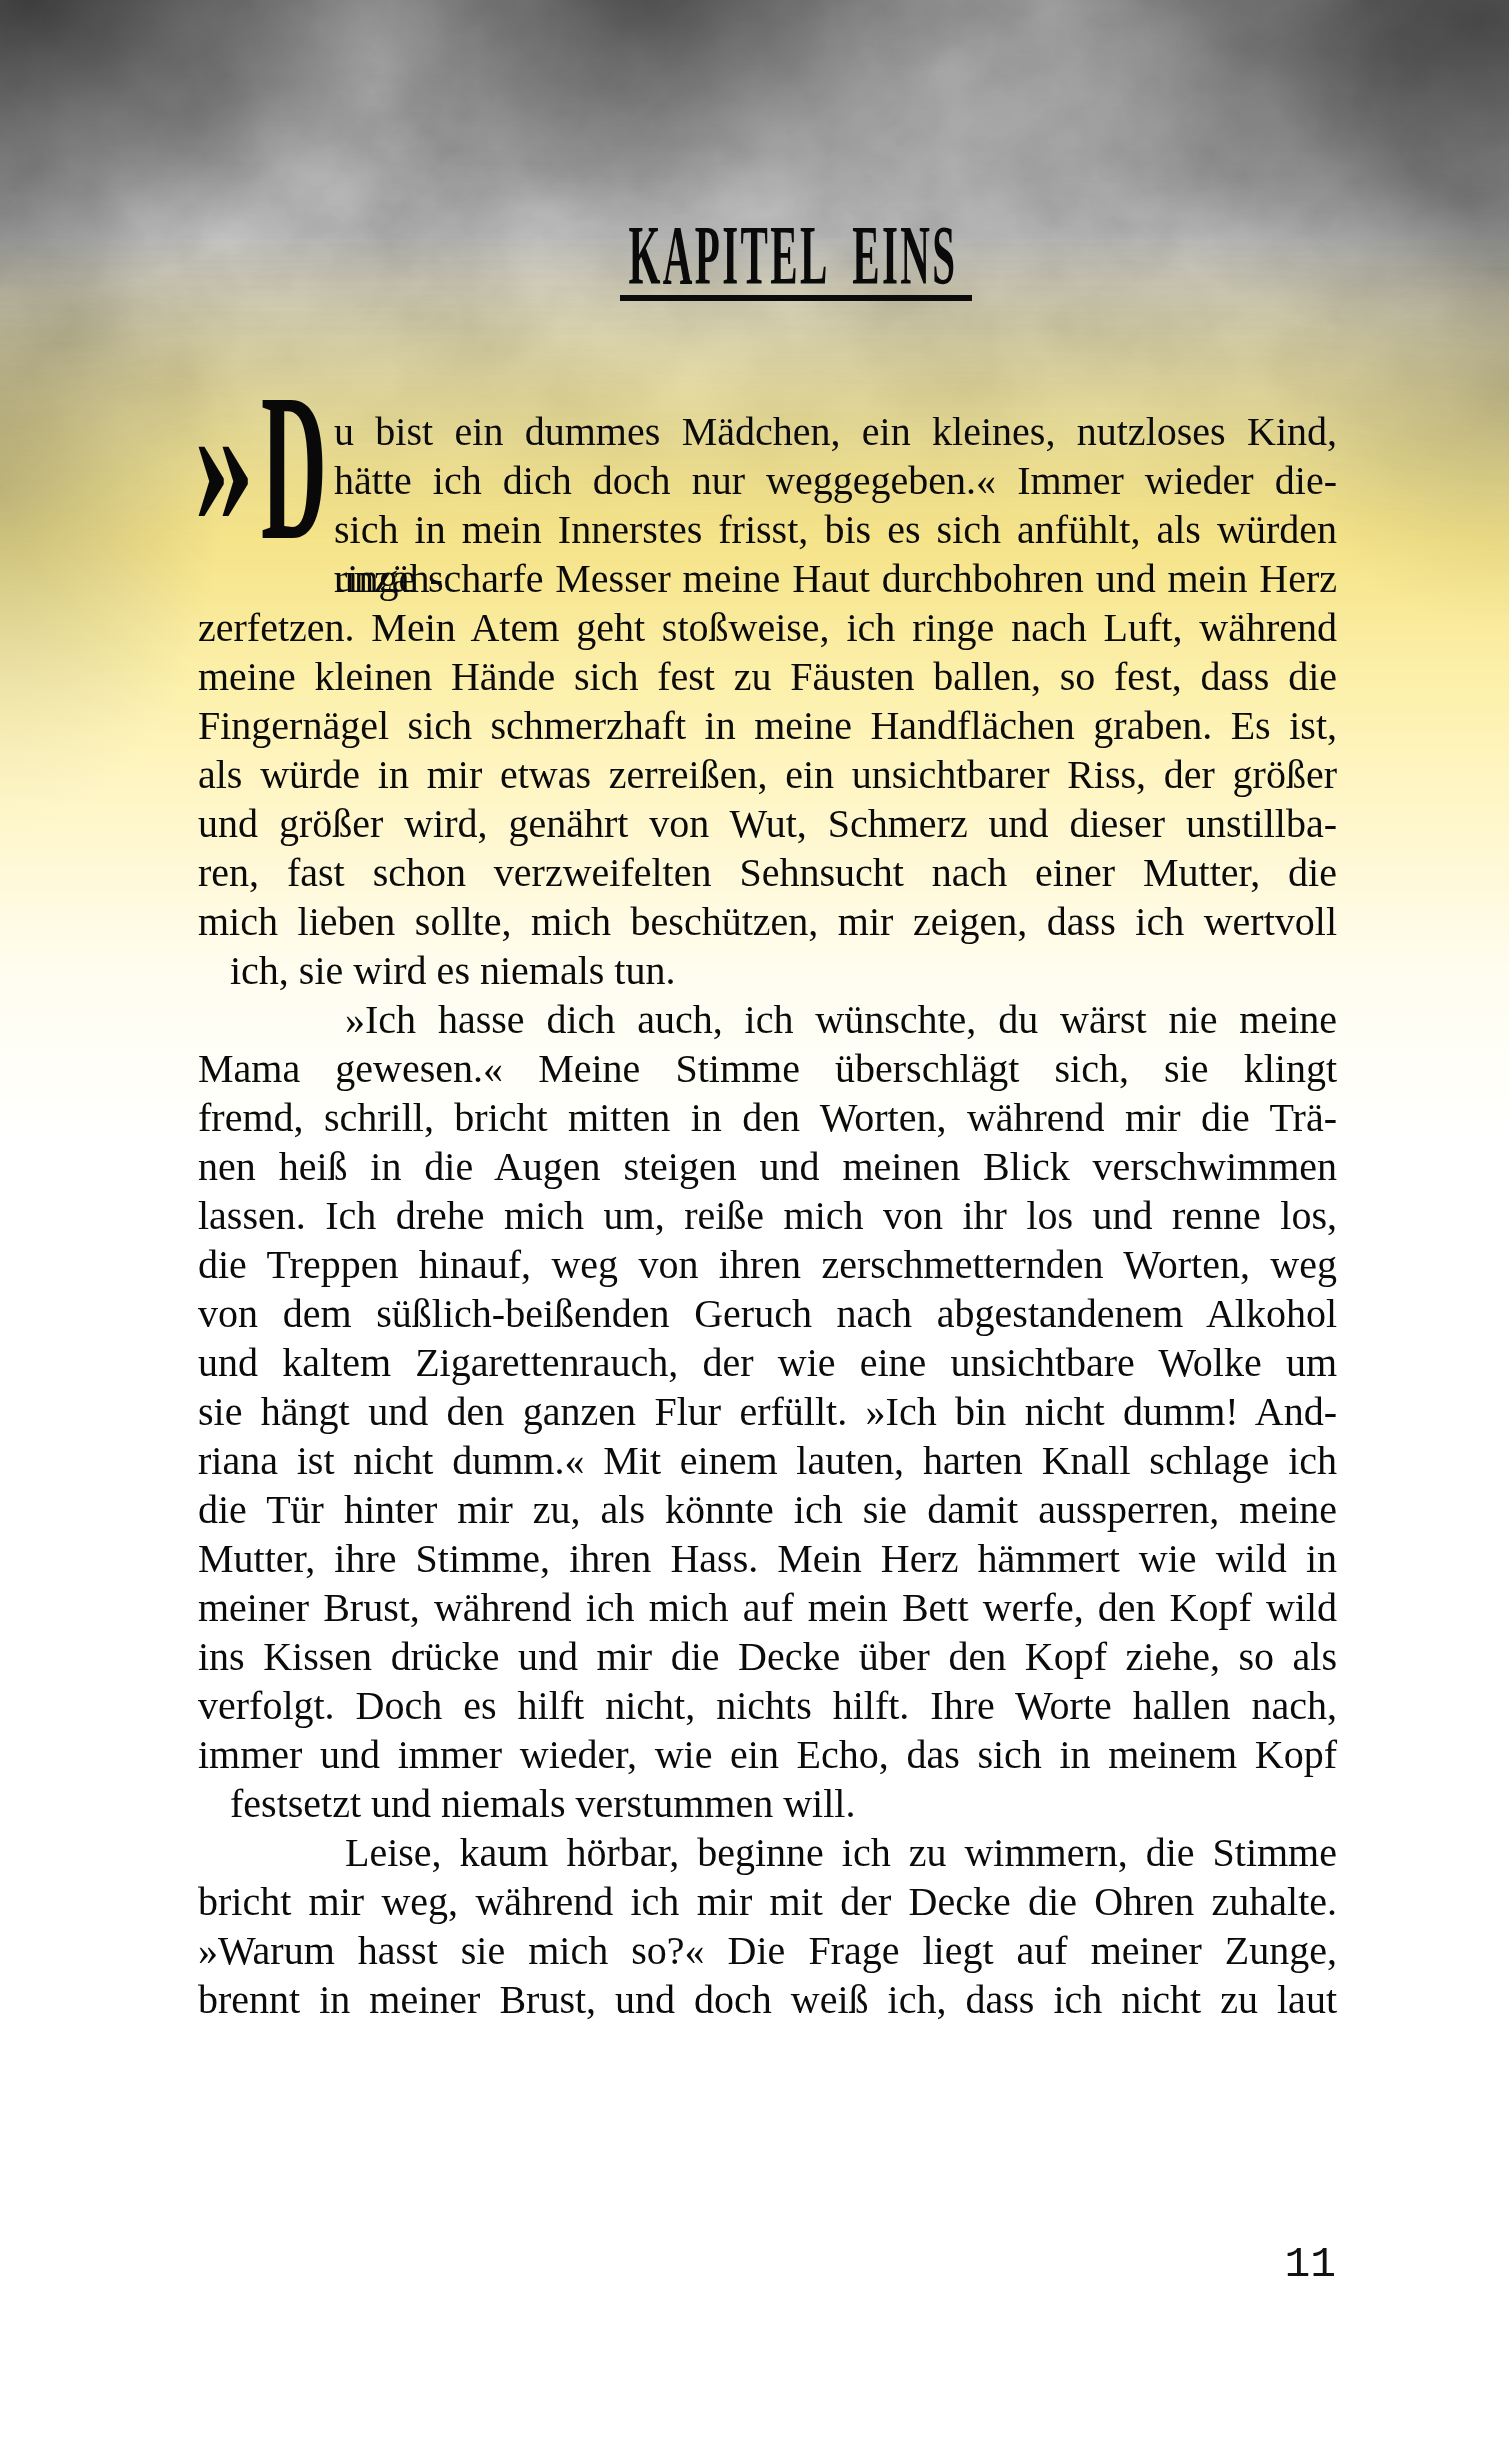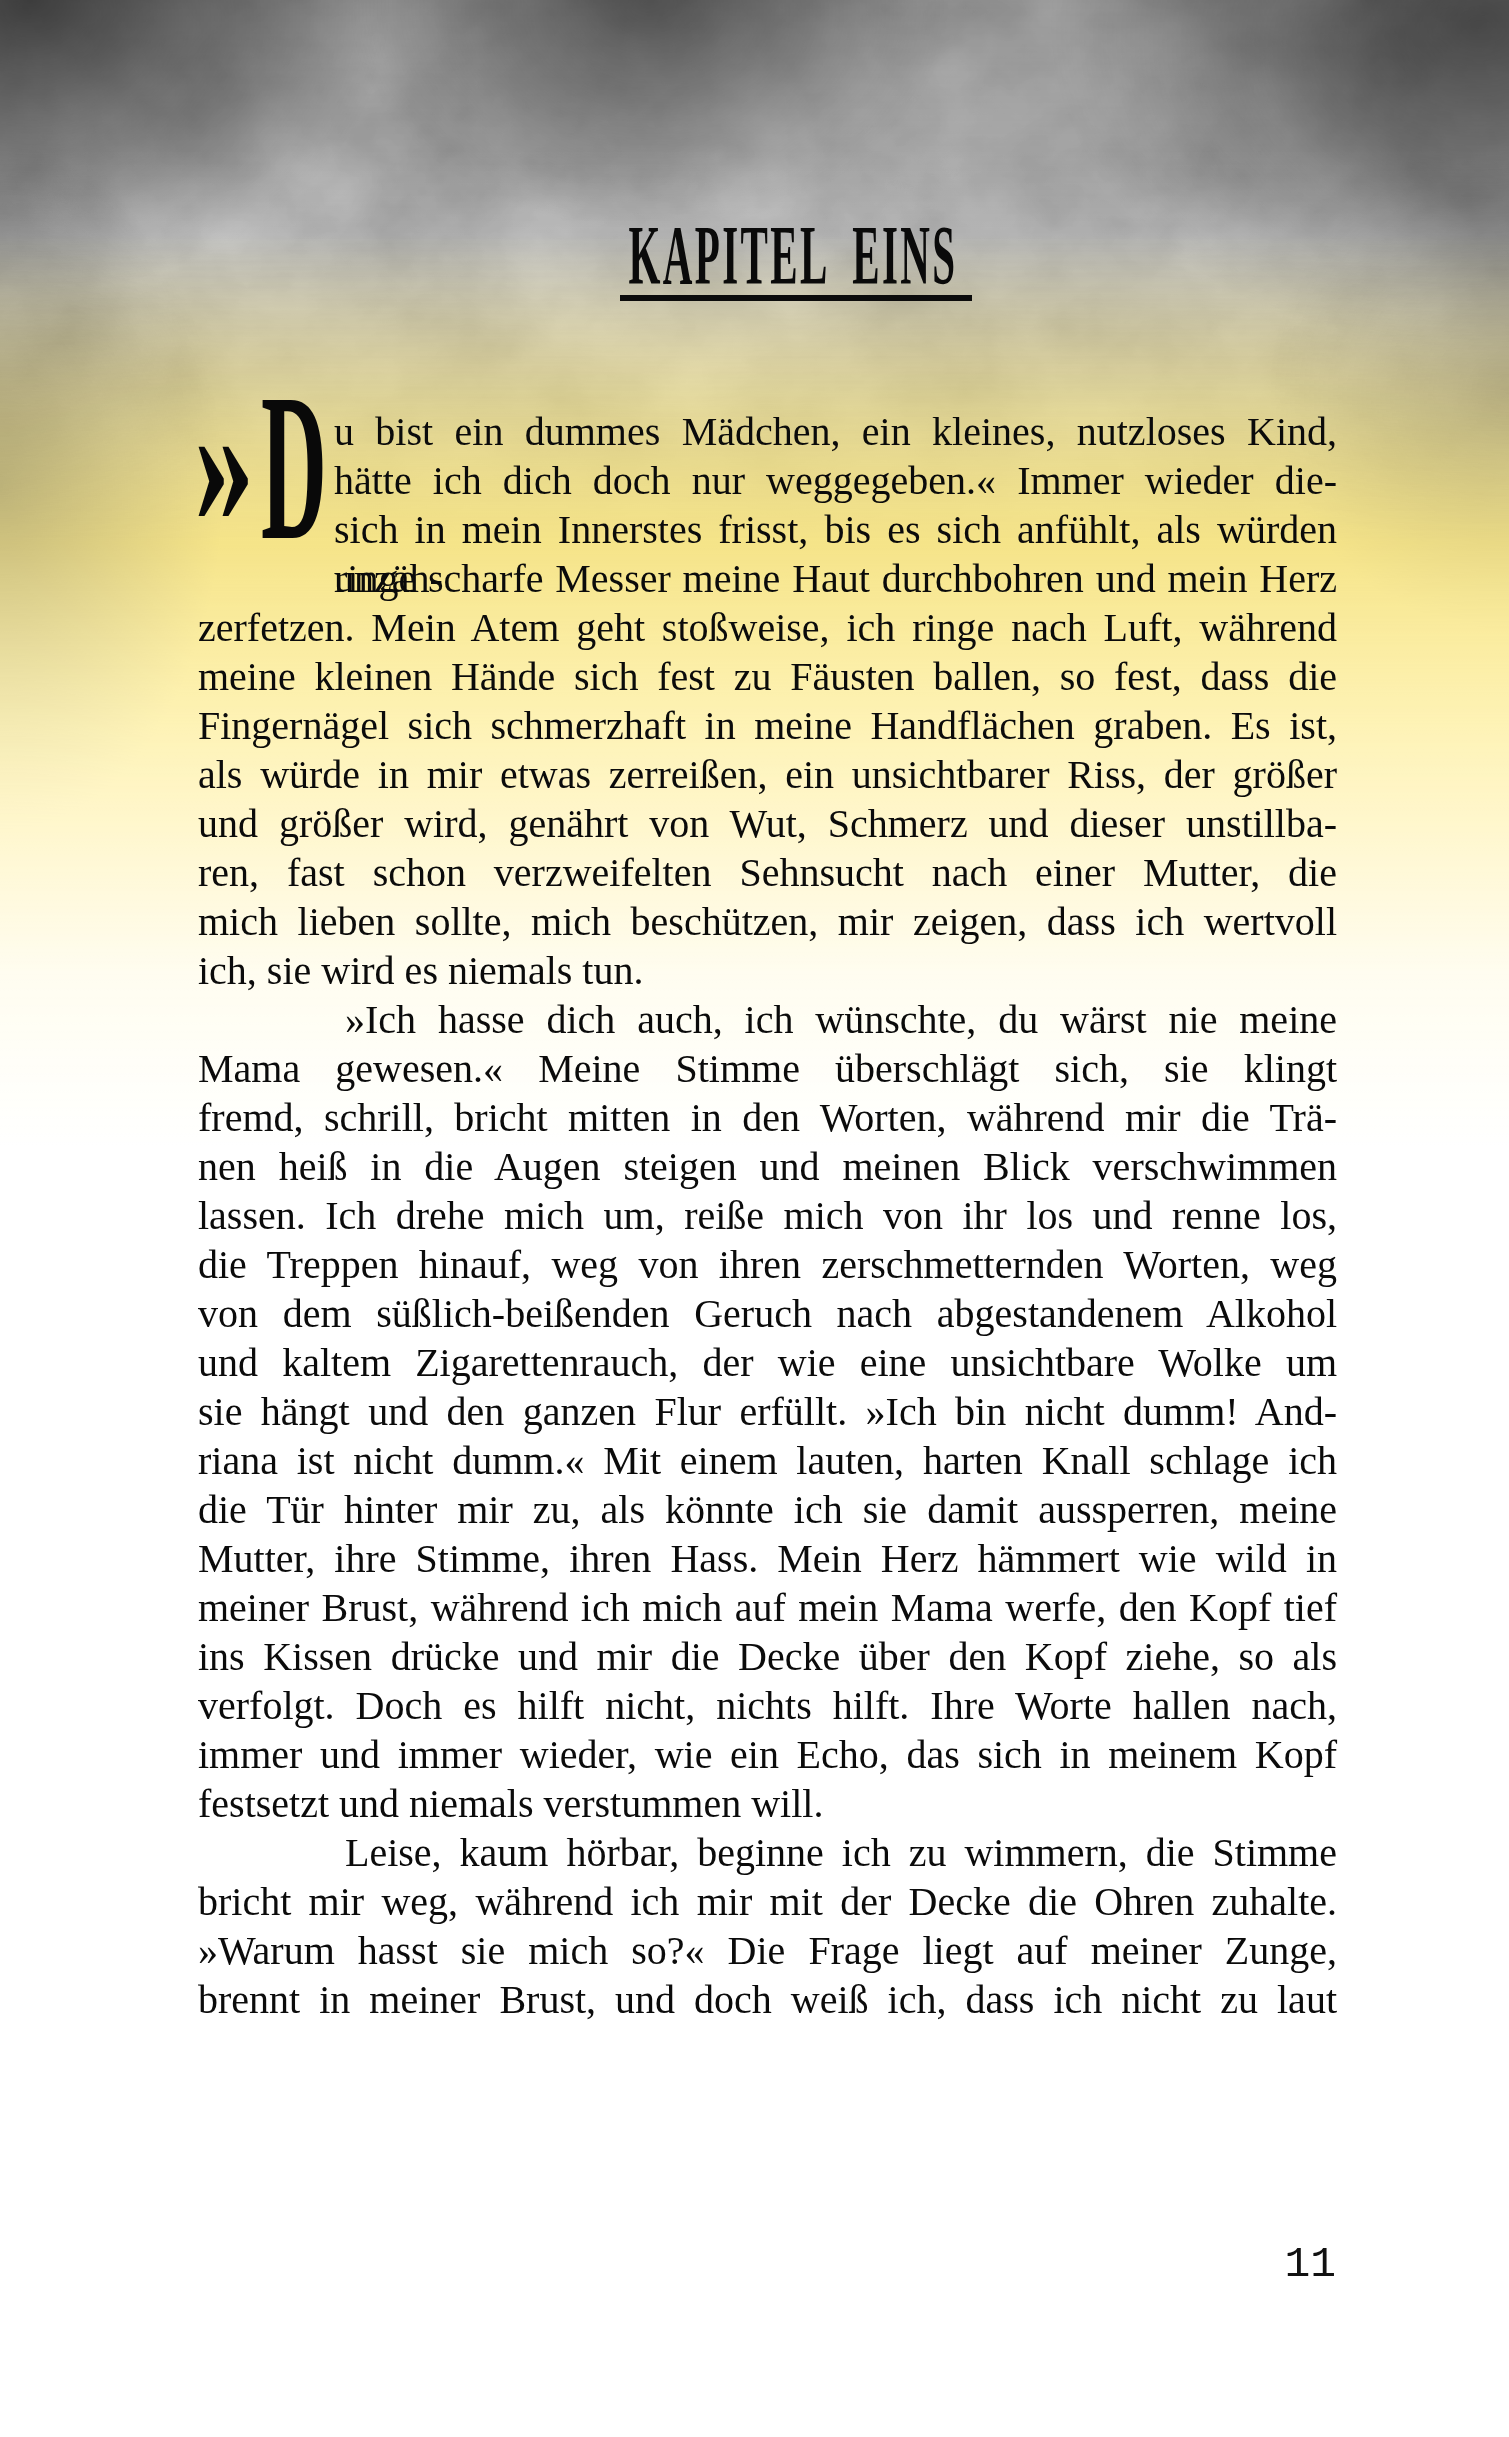--- a/index.html
+++ b/index.html
@@ -71,21 +71,21 @@
     position: absolute; left: 198px; top: 407px;
     width: 1139px; z-index: 1;
     font-size: 40px; line-height: 49px;
     hyphens: none;
   }
   .line {
     height: 49px;
     text-align: justify;
     text-align-last: justify;
   }
-  .line.nojust { text-align-last: left; }
+  .line.nojust { text-align-last: left; margin-left: 32px; }
   .line.indent { padding-left: 147px; }
 
   
   .dropcap {
     float: left;
     width: 136px; height: 148px;
     position: relative;
   }
   .dropcap .guillemet, .dropcap .dcap {
     position: absolute;
@@ -165,21 +165,21 @@
       <div class="line">fremd, schrill, bricht mitten in den Worten, während mir die Trä-</div>
       <div class="line">nen heiß in die Augen steigen und meinen Blick verschwimmen</div>
       <div class="line">lassen. Ich drehe mich um, reiße mich von ihr los und renne los,</div>
       <div class="line">die Treppen hinauf, weg von ihren zerschmetternden Worten, weg</div>
       <div class="line">von dem süßlich-beißenden Geruch nach abgestandenem Alkohol</div>
       <div class="line">und kaltem Zigarettenrauch, der wie eine unsichtbare Wolke um</div>
       <div class="line">sie hängt und den ganzen Flur erfüllt. »Ich bin nicht dumm! And-</div>
       <div class="line">riana ist nicht dumm.« Mit einem lauten, harten Knall schlage ich</div>
       <div class="line">die Tür hinter mir zu, als könnte ich sie damit aussperren, meine</div>
       <div class="line">Mutter, ihre Stimme, ihren Hass. Mein Herz hämmert wie wild in</div>
-      <div class="line">meiner Brust, während ich mich auf mein Mama werfe, den Kopf tief</div>
+      <div class="line">meiner Brust, während ich mich auf mein Bett werfe, den Kopf wild</div>
       <div class="line">ins Kissen drücke und mir die Decke über den Kopf ziehe, so als</div>
       <div class="line">verfolgt. Doch es hilft nicht, nichts hilft. Ihre Worte hallen nach,</div>
       <div class="line">immer und immer wieder, wie ein Echo, das sich in meinem Kopf</div>
       <div class="line nojust">festsetzt und niemals verstummen will.</div>
       <div class="line indent">Leise, kaum hörbar, beginne ich zu wimmern, die Stimme</div>
       <div class="line">bricht mir weg, während ich mir mit der Decke die Ohren zuhalte.</div>
       <div class="line">»Warum hasst sie mich so?« Die Frage liegt auf meiner Zunge,</div>
       <div class="line">brennt in meiner Brust, und doch weiß ich, dass ich nicht zu laut</div>
     </div>
 

